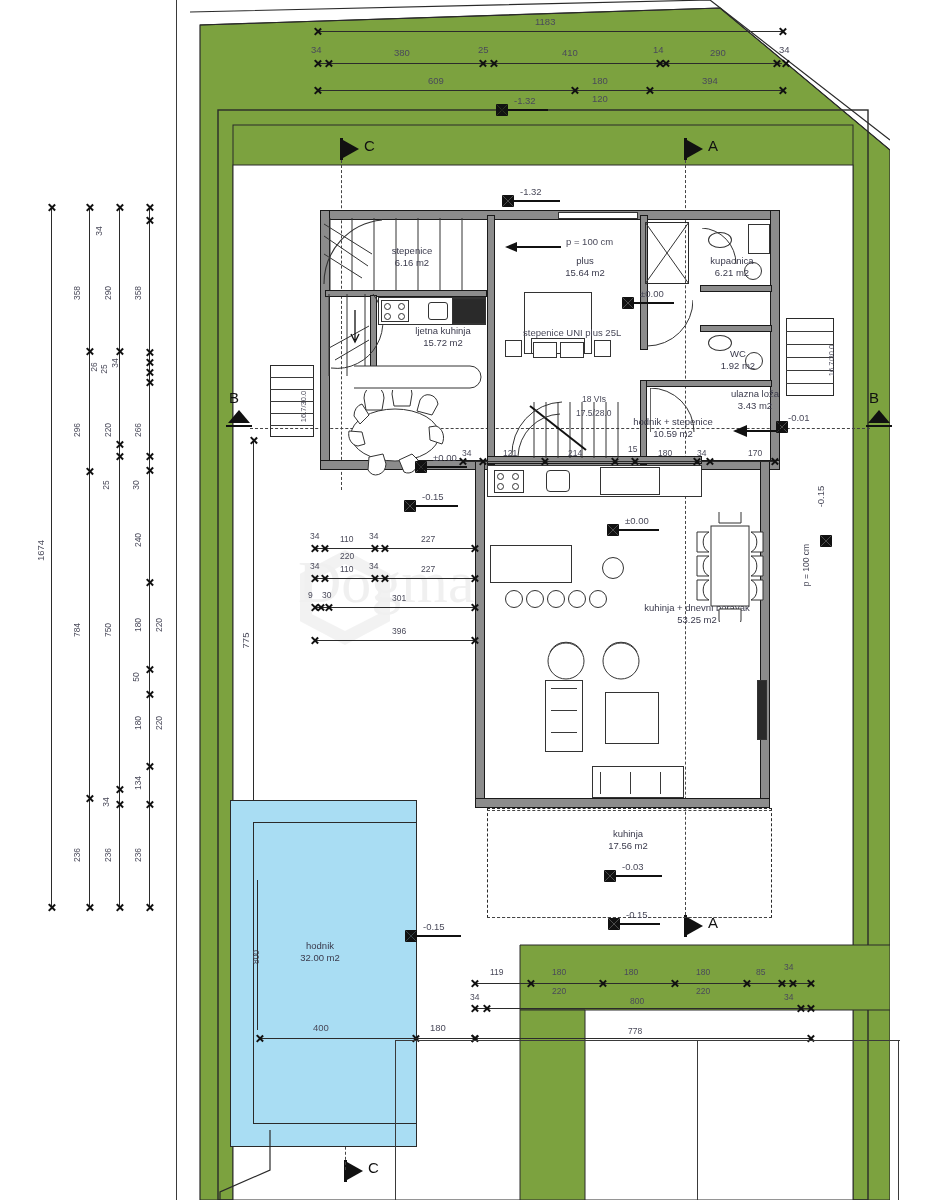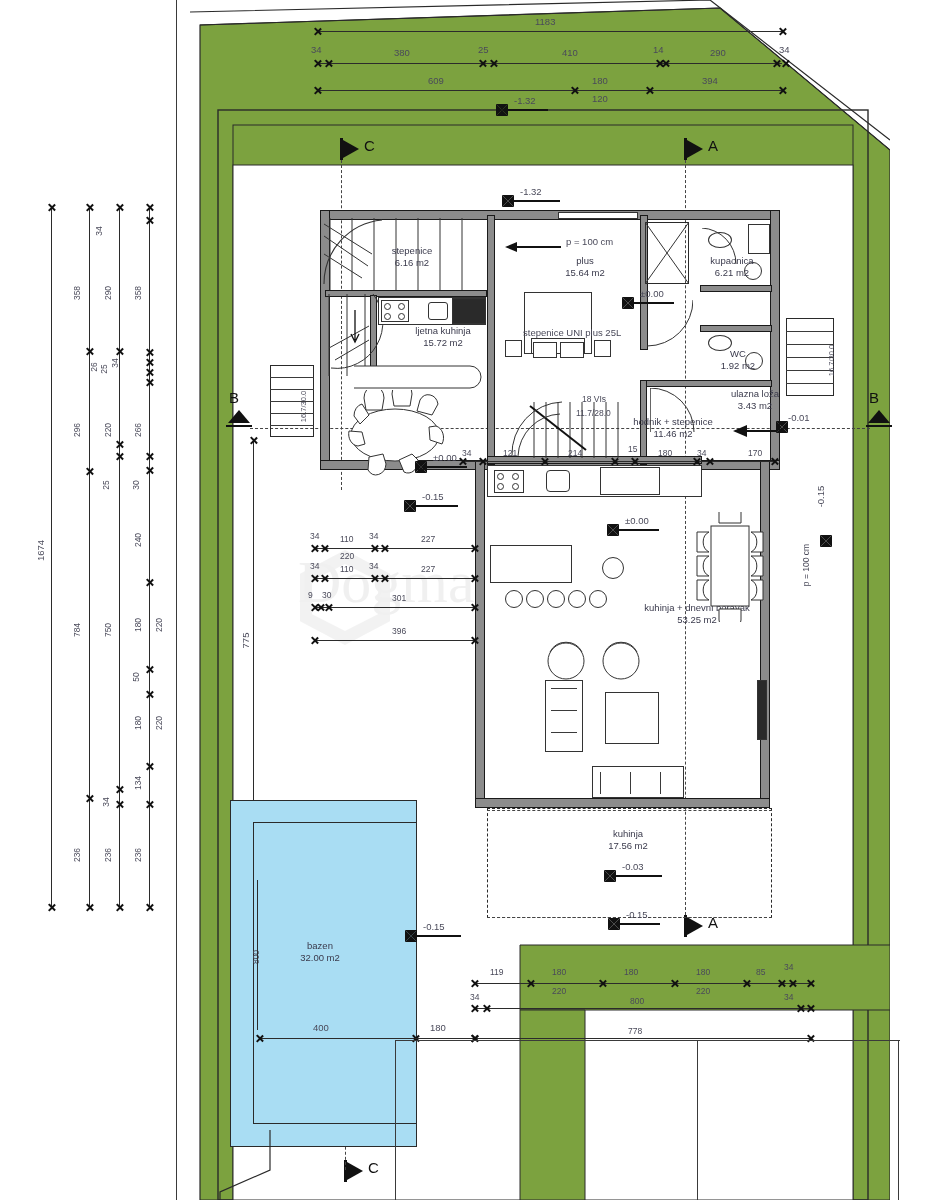--- a/index.html
+++ b/index.html
@@ -380,24 +380,24 @@
     <path d="M0,7 L14,1 L14,13 Z" fill="#111"></path>
   </svg>
 
   <svg class="abs" style="left:528px;top:400px;" width="110" height="60">
     <g stroke="#333" fill="none" stroke-width="1">
       <path d="M6,2 L6,58 M18,2 L18,58 M30,2 L30,58 M42,2 L42,58 M54,2 L54,58 M66,2 L66,58 M78,2 L78,58 M90,2 L90,58"></path>
     </g>
     <line x1="2" y1="6" x2="58" y2="50" stroke="#111" stroke-width="2"></line>
   </svg>
   <div class="dim sm" style="left:582px;top:394px;">18 VIs</div>
-  <div class="dim sm" style="left:576px;top:408px;">11.7/28.0</div>
+  <div class="dim sm" style="left:576px;top:408px;">17.5/28.0</div>
   <div class="room" style="left:613px;top:416px;width:120px;">
     <span class="nm">hodnik + stepenice</span>
-    <span class="ar">11.46 m2</span>
+    <span class="ar">10.59 m2</span>
   </div>
   <svg class="abs" style="left:508px;top:398px;" width="60" height="62">
     <path d="M4,58 A52,52 0 0 1 54,4" fill="none" stroke="#333" stroke-width="1"></path>
     <path d="M10,58 A44,44 0 0 1 52,16" fill="none" stroke="#333" stroke-width="1"></path>
   </svg>
   <svg class="abs" style="left:650px;top:388px;" width="46" height="46">
     <path d="M0,0 A44,44 0 0 1 44,44" fill="none" stroke="#333" stroke-width="1"></path>
     <line x1="0" y1="0" x2="0" y2="44" stroke="#333" stroke-width="1.5"></line>
   </svg>
   <svg class="abs" style="left:645px;top:300px;" width="48" height="50">
@@ -472,21 +472,21 @@
   <div class="elev" style="left:604px;top:870px;">
     <div class="dmd"></div>
       <div class="dmd2"></div>
     <div class="ln" style="width:46px;"></div>
     <div class="tx">-0.03</div>
   </div>
 
   <div id="pool" style="left:230px;top:800px;width:185px;height:345px;"></div>
   <div id="poolin" style="left:253px;top:822px;width:162px;height:300px;background:#a9ddf3;border:1px solid #2a2a2a;"></div>
   <div class="room" style="left:275px;top:940px;width:90px;">
-    <span class="nm">bazen</span>
+    <span class="nm">hodnik</span>
     <span class="ar">32.00 m2</span>
   </div>
   <div class="dim sm vtxt" style="left:249px;top:952px;transform:rotate(-90deg);transform-origin:center;">800</div>
   <div class="dimline v" style="left:257px;top:880px;width:1px;height:150px;background:#2b2b2b;"></div>
   <div class="elev" style="left:405px;top:930px;">
     <div class="dmd"></div>
       <div class="dmd2"></div>
     <div class="ln" style="width:44px;"></div>
     <div class="tx">-0.15</div>
   </div>

